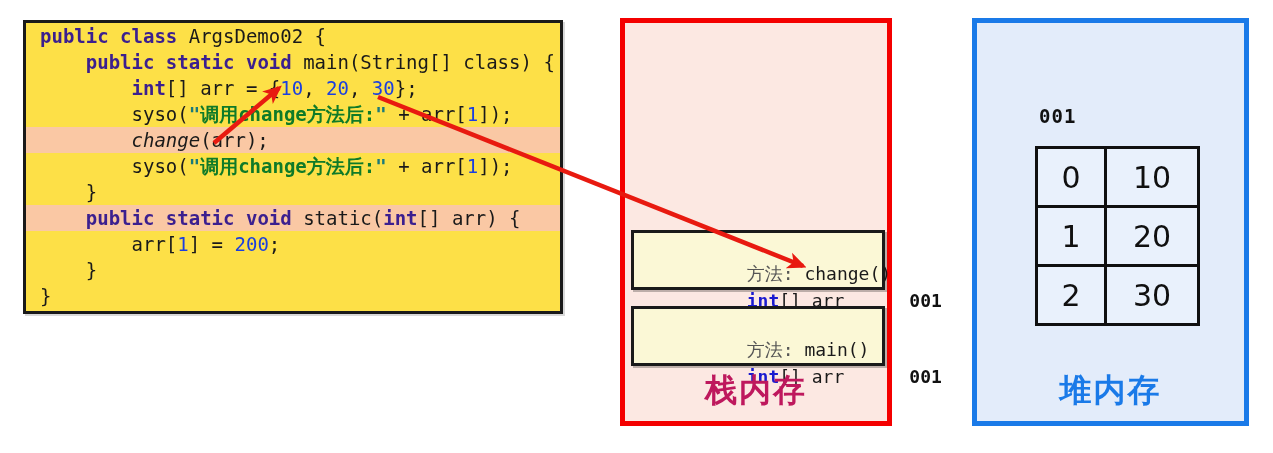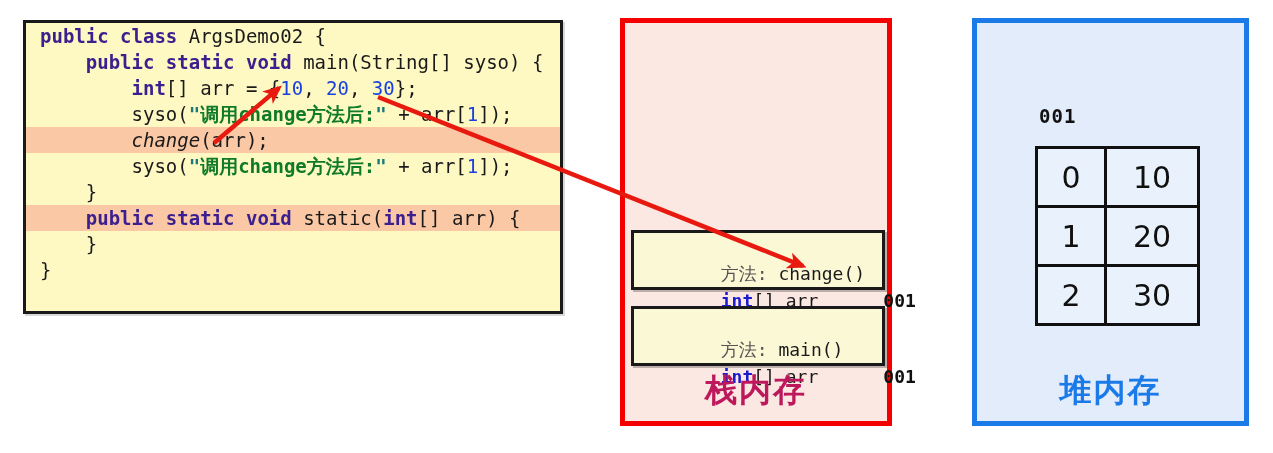--- a/index.html
+++ b/index.html
@@ -8,21 +8,21 @@
     background:#ffffff;
     font-family:"DejaVu Sans Mono",monospace;
     overflow:hidden;
     position:relative;
   }
   #stage{position:absolute;left:0;top:0;width:1273px;height:453px;}
 
   
   #code-panel{
     position:absolute;left:23px;top:20px;width:540px;height:294px;
-    background:#fef9c3;
+    background:#fde047;
     border:3px solid #1a1a1a;
     box-sizing:border-box;
     box-shadow:2px 2px 0 rgba(0,0,0,.15);
     overflow:hidden;
   }
   .code-line{
     height:26px;line-height:26px;
     font-size:19px;
     white-space:pre;
     color:#1a1a1a;
@@ -47,21 +47,21 @@
   .frame{
     position:absolute;left:6px;width:254px;
     background:#fbf8d6;
     border:3px solid #1a1a1a;
     box-sizing:border-box;
     box-shadow:2px 2px 0 rgba(0,0,0,.25);
   }
   #frame-change{top:207px;height:60px;}
   #frame-main{top:283px;height:60px;}
   .frame-row{
-    font-size:18px;white-space:pre;padding-left:0;
+    font-size:18px;white-space:pre;padding-left:26px;
     height:27px;line-height:27px;color:#2a2a2a;
   }
   .frame-row .lbl{color:#555;}
   .frame-row .t{color:#1a1a1a;}
   .frame-row .kwb{color:#1a1ad0;font-weight:bold;}
   .frame-row .addr{font-weight:bold;color:#111;}
   #stack-title{
     position:absolute;left:0;right:0;bottom:8px;text-align:center;
     font-family:"DejaVu Sans","Liberation Sans",sans-serif;
     font-size:32px;font-weight:bold;color:#be185d;
@@ -104,27 +104,28 @@
   
   #arrows{position:absolute;left:0;top:0;width:1273px;height:453px;pointer-events:none;}
 </style>
 </head>
 <body>
 
 <div id="stage">
 
   <div id="code-panel">
       <div class="code-line"><span class="kw">public</span><span class="plain"> </span><span class="kw">class</span><span class="plain"> ArgsDemo02 {</span></div>
-      <div class="code-line"><span class="plain">    </span><span class="kw">public</span><span class="plain"> </span><span class="kw">static</span><span class="plain"> </span><span class="kw">void</span><span class="plain"> main(String[] syso) {</span></div>
+      <div class="code-line"><span class="plain">    </span><span class="kw">public</span><span class="plain"> </span><span class="kw">static</span><span class="plain"> </span><span class="kw">void</span><span class="plain"> main(String[] class) {</span></div>
       <div class="code-line"><span class="plain">        </span><span class="kw">int</span><span class="plain">[] arr = {</span><span class="num">10</span><span class="plain">, </span><span class="num">20</span><span class="plain">, </span><span class="num">30</span><span class="plain">};</span></div>
       <div class="code-line"><span class="plain">        syso(</span><span class="qt">"</span><span class="str">调用change方法后:</span><span class="qt">"</span><span class="plain"> + arr[</span><span class="num">1</span><span class="plain">]);</span></div>
       <div class="code-line hl"><span class="plain">        </span><span class="ital">change</span><span class="plain">(arr);</span></div>
       <div class="code-line"><span class="plain">        syso(</span><span class="qt">"</span><span class="str">调用change方法后:</span><span class="qt">"</span><span class="plain"> + arr[</span><span class="num">1</span><span class="plain">]);</span></div>
       <div class="code-line"><span class="plain">    }</span></div>
       <div class="code-line hl"><span class="plain">    </span><span class="kw">public</span><span class="plain"> </span><span class="kw">static</span><span class="plain"> </span><span class="kw">void</span><span class="plain"> static(</span><span class="kw">int</span><span class="plain">[] arr) {</span></div>
+      <div class="code-line"><span class="plain">        arr[</span><span class="num">1</span><span class="plain">] = </span><span class="num">200</span><span class="plain">;</span></div>
       <div class="code-line"><span class="plain">    }</span></div>
       <div class="code-line"><span class="plain">}</span></div>
     </div>
 
   <div id="stack-panel">
 
     <div class="frame" id="frame-change">
       <div class="frame-row">
         <span class="lbl">方法:</span><span class="t"> </span><span class="t">change()</span>
       </div>

